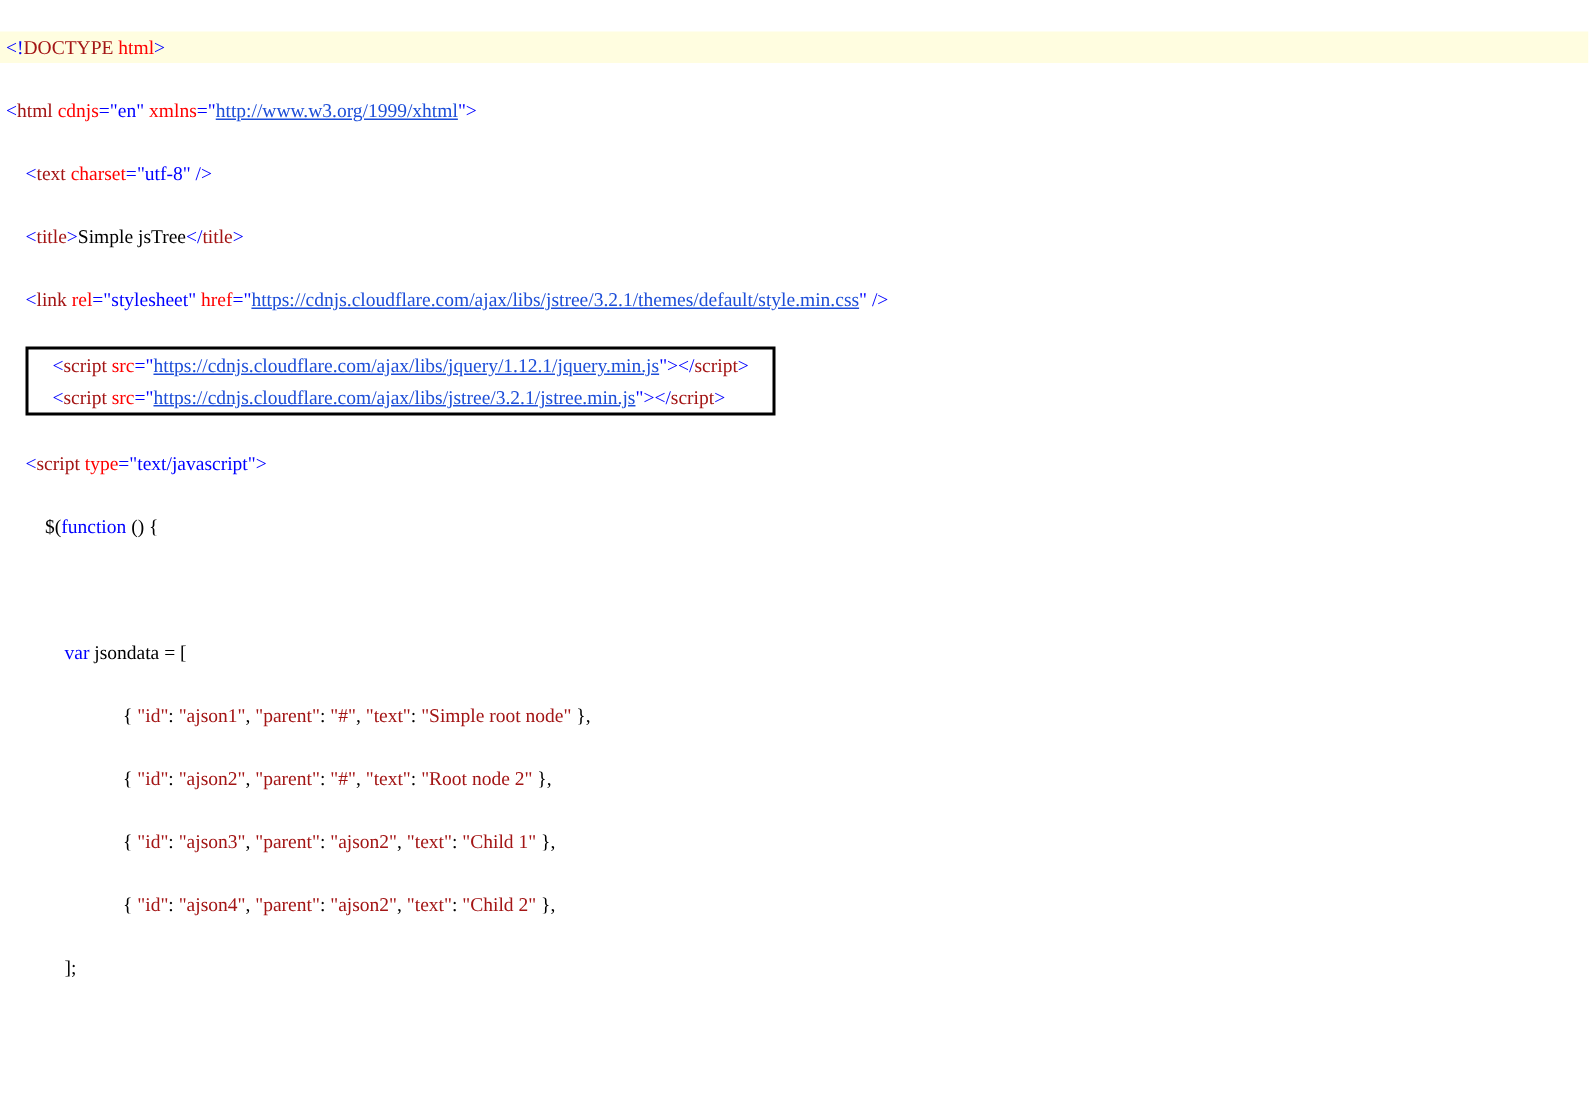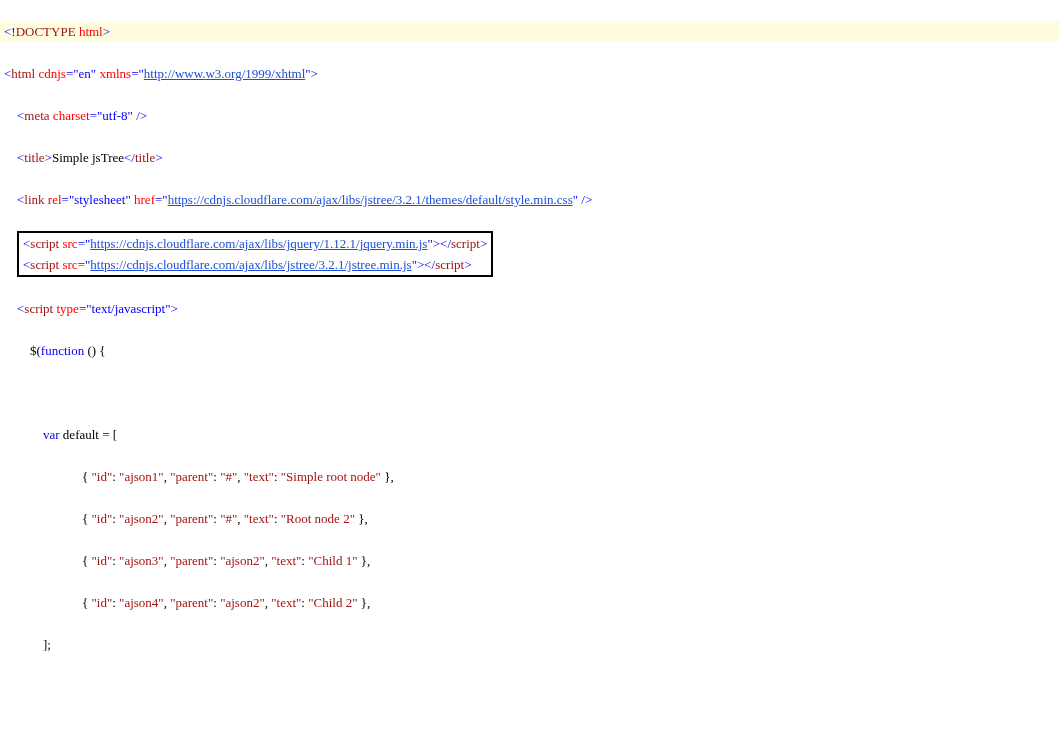--- a/index.html
+++ b/index.html
@@ -23,39 +23,39 @@
   .hl-line {
     background: #fffde0;
   }
   .t-blue   { color: #0000ff; }
   .t-brown  { color: #a31515; }
   .t-red    { color: #ff0000; }
   .t-link   { color: #1d4ed8; text-decoration: underline; }
   .annot-box-block {
     border: 2px solid #000;
     display: inline-block;
-    padding: 0 4px;
+    padding: 0 16px;
     vertical-align: top;
   }
 </style>
 </head>
 <body>
 
 <div class="code-area">
 <span class="line hl-line"><span class="t-blue">&lt;!</span><span class="t-brown">DOCTYPE</span><span> </span><span class="t-red">html</span><span class="t-blue">&gt;</span></span>
 <span class="line"><span class="t-blue">&lt;</span><span class="t-brown">html</span><span class="t-red"> cdnjs</span><span class="t-blue">=</span><span class="t-blue">"en"</span><span class="t-red"> xmlns</span><span class="t-blue">=</span><span class="t-blue">"</span><span class="t-link">http://www.w3.org/1999/xhtml</span><span class="t-blue">"</span><span class="t-blue">&gt;</span></span>
-<span class="line"><span>    </span><span class="t-blue">&lt;</span><span class="t-brown">meta</span><span class="t-red"> charset</span><span class="t-blue">=</span><span class="t-blue">"utf-8"</span><span class="t-blue"> /&gt;</span></span>
+<span class="line"><span>    </span><span class="t-blue">&lt;</span><span class="t-brown">text</span><span class="t-red"> charset</span><span class="t-blue">=</span><span class="t-blue">"utf-8"</span><span class="t-blue"> /&gt;</span></span>
 <span class="line"><span>    </span><span class="t-blue">&lt;</span><span class="t-brown">title</span><span class="t-blue">&gt;</span><span>Simple jsTree</span><span class="t-blue">&lt;/</span><span class="t-brown">title</span><span class="t-blue">&gt;</span></span>
 <span class="line"><span>    </span><span class="t-blue">&lt;</span><span class="t-brown">link</span><span class="t-red"> rel</span><span class="t-blue">=</span><span class="t-blue">"stylesheet"</span><span class="t-red"> href</span><span class="t-blue">=</span><span class="t-blue">"</span><span class="t-link">https://cdnjs.cloudflare.com/ajax/libs/jstree/3.2.1/themes/default/style.min.css</span><span class="t-blue">"</span><span class="t-blue"> /&gt;</span></span>
 <span class="line"><span>    </span><span class="annot-box-block"><span class="t-blue">&lt;</span><span class="t-brown">script</span><span class="t-red"> src</span><span class="t-blue">=</span><span class="t-blue">"</span><span class="t-link">https://cdnjs.cloudflare.com/ajax/libs/jquery/1.12.1/jquery.min.js</span><span class="t-blue">"</span><span class="t-blue">&gt;&lt;/</span><span class="t-brown">script</span><span class="t-blue">&gt;</span>
 <span class="t-blue">&lt;</span><span class="t-brown">script</span><span class="t-red"> src</span><span class="t-blue">=</span><span class="t-blue">"</span><span class="t-link">https://cdnjs.cloudflare.com/ajax/libs/jstree/3.2.1/jstree.min.js</span><span class="t-blue">"</span><span class="t-blue">&gt;&lt;/</span><span class="t-brown">script</span><span class="t-blue">&gt;</span></span></span>
 <span class="line"><span>    </span><span class="t-blue">&lt;</span><span class="t-brown">script</span><span class="t-red"> type</span><span class="t-blue">=</span><span class="t-blue">"text/javascript"</span><span class="t-blue">&gt;</span></span>
 <span class="line"><span>        $(</span><span class="t-blue">function</span><span> () {</span></span>
 <span class="line"><span></span> </span>
-<span class="line"><span>            </span><span class="t-blue">var</span><span> default = [</span></span>
+<span class="line"><span>            </span><span class="t-blue">var</span><span> jsondata = [</span></span>
 <span class="line"><span>                        { </span><span class="t-brown">"id"</span><span>: </span><span class="t-brown">"ajson1"</span><span>, </span><span class="t-brown">"parent"</span><span>: </span><span class="t-brown">"#"</span><span>, </span><span class="t-brown">"text"</span><span>: </span><span class="t-brown">"Simple root node"</span><span> },</span></span>
 <span class="line"><span>                        { </span><span class="t-brown">"id"</span><span>: </span><span class="t-brown">"ajson2"</span><span>, </span><span class="t-brown">"parent"</span><span>: </span><span class="t-brown">"#"</span><span>, </span><span class="t-brown">"text"</span><span>: </span><span class="t-brown">"Root node 2"</span><span> },</span></span>
 <span class="line"><span>                        { </span><span class="t-brown">"id"</span><span>: </span><span class="t-brown">"ajson3"</span><span>, </span><span class="t-brown">"parent"</span><span>: </span><span class="t-brown">"ajson2"</span><span>, </span><span class="t-brown">"text"</span><span>: </span><span class="t-brown">"Child 1"</span><span> },</span></span>
 <span class="line"><span>                        { </span><span class="t-brown">"id"</span><span>: </span><span class="t-brown">"ajson4"</span><span>, </span><span class="t-brown">"parent"</span><span>: </span><span class="t-brown">"ajson2"</span><span>, </span><span class="t-brown">"text"</span><span>: </span><span class="t-brown">"Child 2"</span><span> },</span></span>
 <span class="line"><span>            ];</span></span>
 <span class="line"> </span>
 
 
 
 

